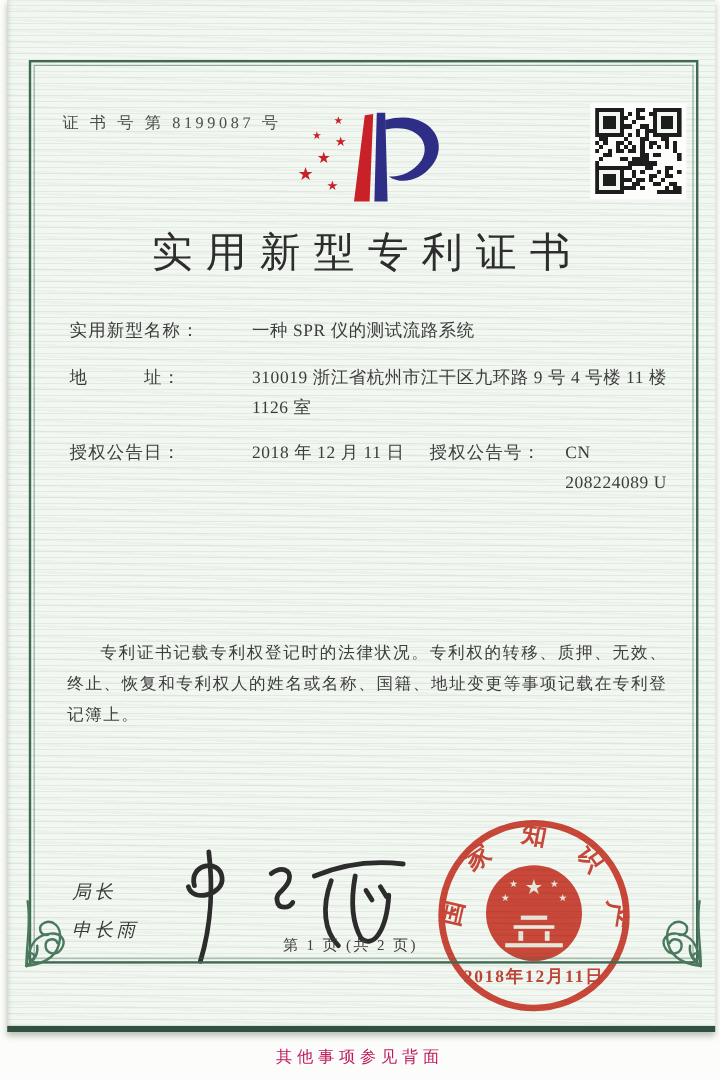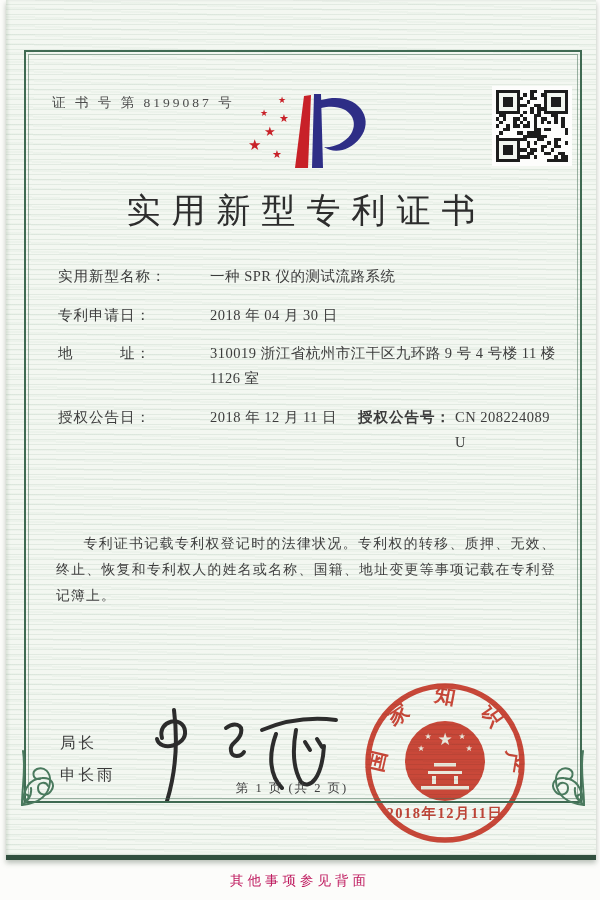--- a/index.html
+++ b/index.html
@@ -51,30 +51,30 @@
     text-align:center; font-size:34px; font-weight:normal;
     letter-spacing:11px; color:#2d2d2d; text-indent:11px;
   }
 
   .fields { position:absolute; left:52px; right:36px; top:264px; }
   .row { display:flex; align-items:baseline; margin-bottom:13.5px; font-size:14.5px; color:#3c3c3c; line-height:25px; }
   .row-label { width:152px; flex:0 0 152px; letter-spacing:1px; }
   .row-value { letter-spacing:0.5px; }
   .row .pair-left { width:300px; flex:0 0 300px; display:flex; }
   .row .pair-right { display:flex; }
-  .row .pair-right .row-label { width:auto; flex:0 0 auto; margin-right:4px;font-weight:bold; }
+  .row .pair-right .row-label { width:auto; flex:0 0 auto; margin-right:20px; }
 
   .body-paras { position:absolute; left:50px; right:40px; top:531px; }
   .para {
     font-size:13.8px; color:#3e3e3e; line-height:1.87;
     text-align:justify; text-indent:2em; letter-spacing:1.2px;
   }
 
   .officer { position:absolute; left:54px; top:733px; font-size:15.5px; color:#3a3a3a; letter-spacing:3px; }
-  .officer div { margin-bottom:11px; }
+  .officer div { margin-bottom:11px;font-style:italic; }
 
   .signature-svg { position:absolute; left:128px; top:698px; width:215px; height:110px; color:#2c2c2c; }
 
   .seal { position:absolute; left:348px; top:672px; width:182px; height:182px; opacity:0.92; mix-blend-mode:multiply; }
 
   .page-info {
     position:absolute; left:0; right:18px; bottom:58px;
     text-align:center; font-size:12.5px; color:#3f3f3f; letter-spacing:2px;
   }
 
@@ -243,24 +243,20 @@
     </div>
 
     <div class="title">实用新型专利证书</div>
 
     <div class="fields">
       <div class="row">
         <span class="row-label">实用新型名称：</span>
         <span class="row-value">一种 SPR 仪的测试流路系统</span>
       </div>
       <div class="row">
-        <span class="row-label">专利申请日：</span>
-        <span class="row-value">2018 年 04 月 30 日</span>
-      </div>
-      <div class="row">
         <span class="row-label">地　　　址：</span>
         <span class="row-value">310019 浙江省杭州市江干区九环路 9 号 4 号楼 11 楼 1126 室</span>
       </div>
       <div class="row">
         <span class="pair-left">
           <span class="row-label">授权公告日：</span>
           <span class="row-value">2018 年 12 月 11 日</span>
         </span>
         <span class="pair-right">
           <span class="row-label">授权公告号：</span>

